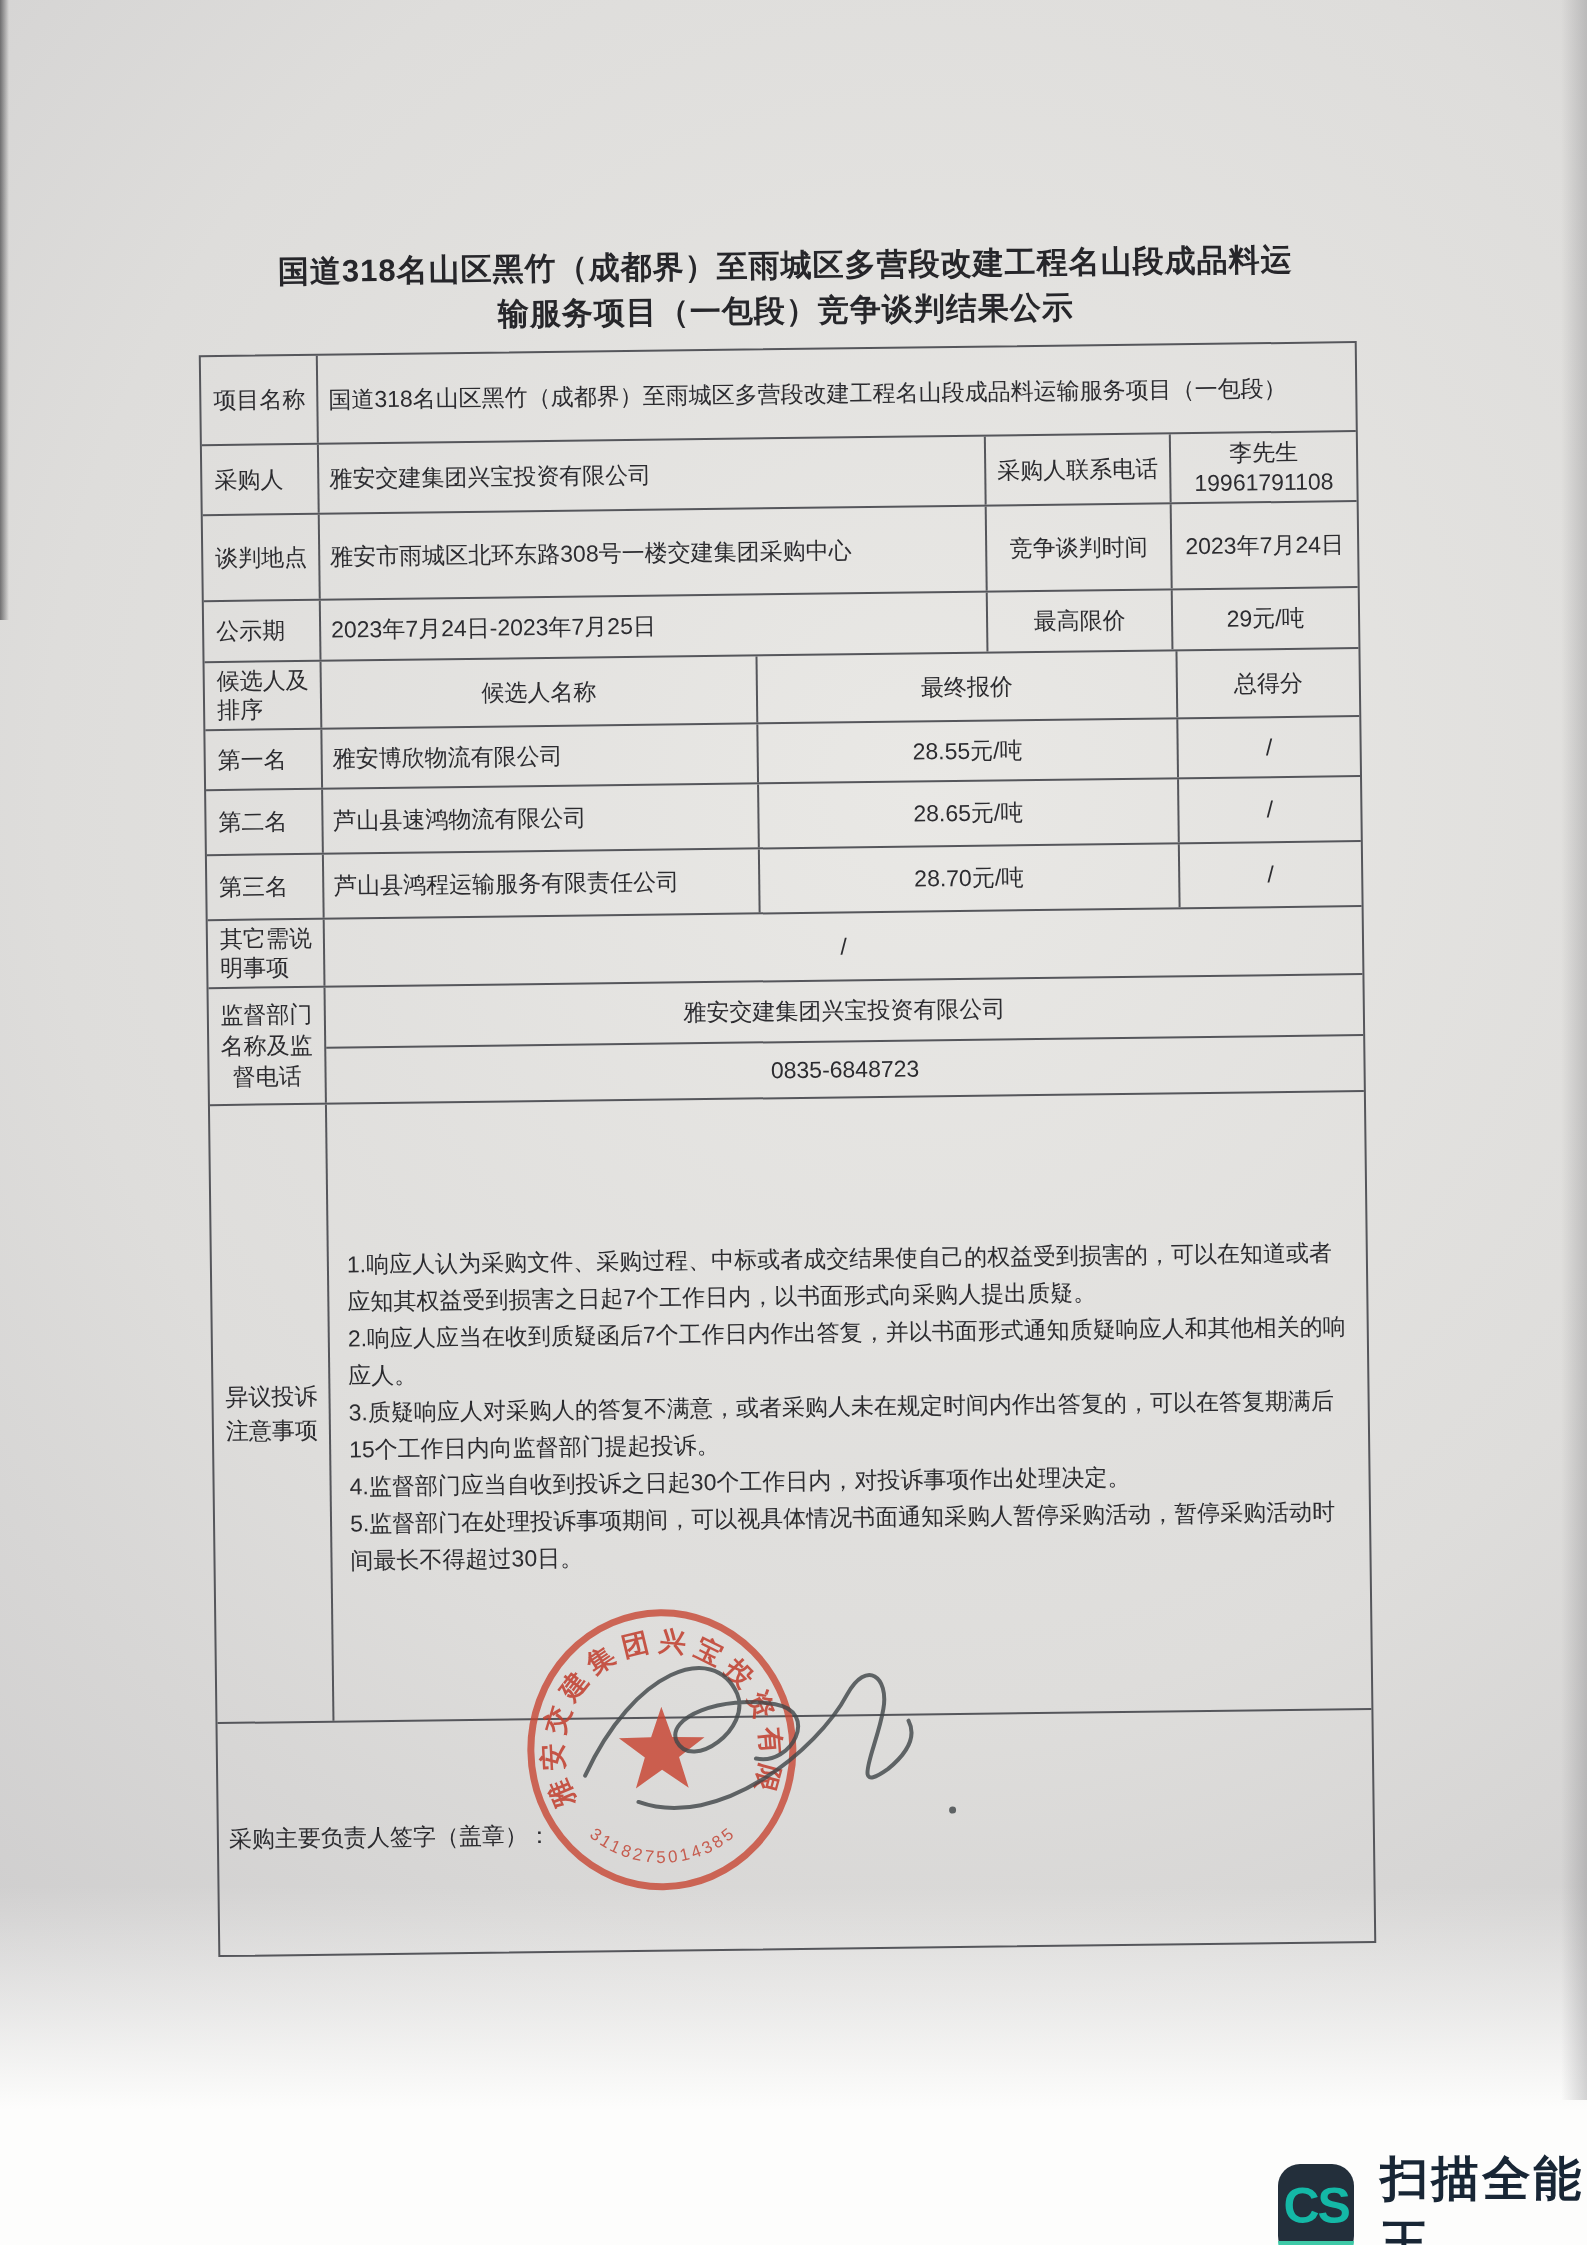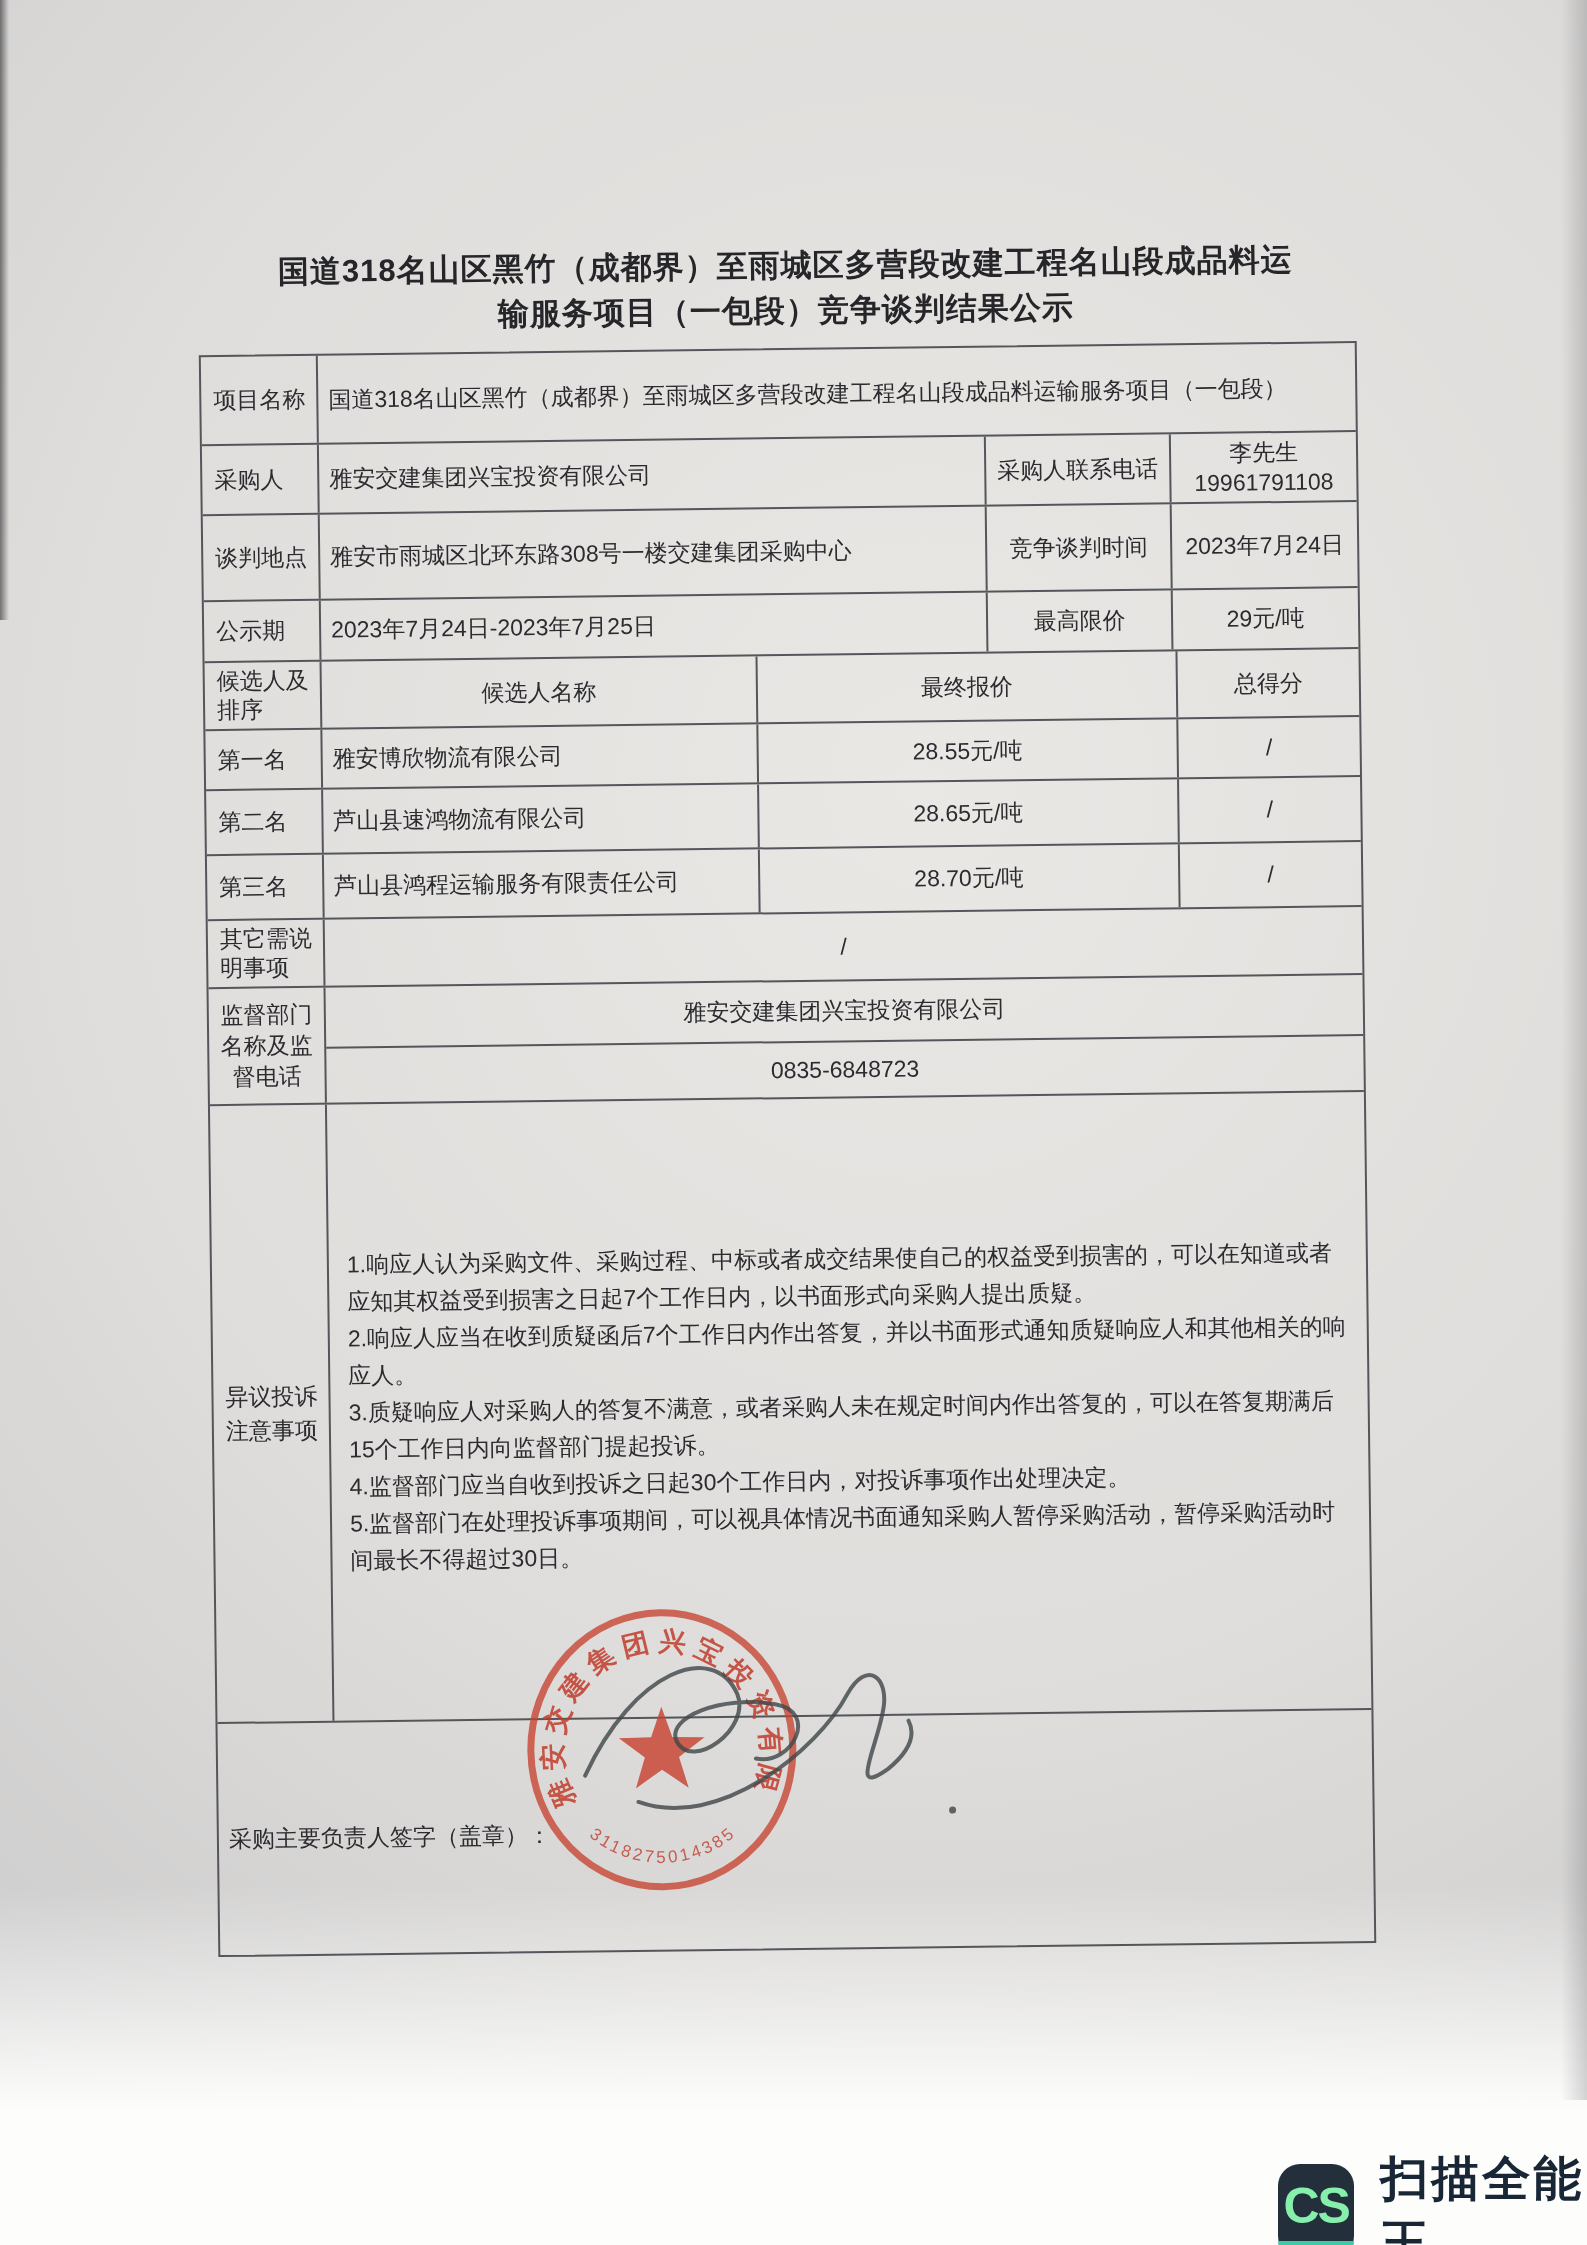--- a/index.html
+++ b/index.html
@@ -60,21 +60,21 @@
   .seal-wrap{position:absolute;left:480px;top:1598px;width:620px;height:310px;}
   
   .cs-logo{
     position:absolute;left:1278px;top:2147px;display:flex;align-items:center;gap:26px;
   }
   .cs-icon{
     width:94px;height:94px;border-radius:22px;background:#232f3b;position:relative;
     display:flex;align-items:center;justify-content:center;
   }
   .cs-icon span{
-    color:#86efac;font-weight:bold;font-size:50px;letter-spacing:-2px;
+    color:#14b8a6;font-weight:bold;font-size:50px;letter-spacing:-2px;
     margin-top:-10px;
   }
   .cs-strip{
     position:absolute;left:0;right:0;bottom:0;height:17px;
     background:#3ec9a7;border-radius:0 0 22px 22px;
   }
   .cs-brand{font-size:48px;font-weight:bold;color:#182635;letter-spacing:3px;}
 </style>
 </head>
 <body>

